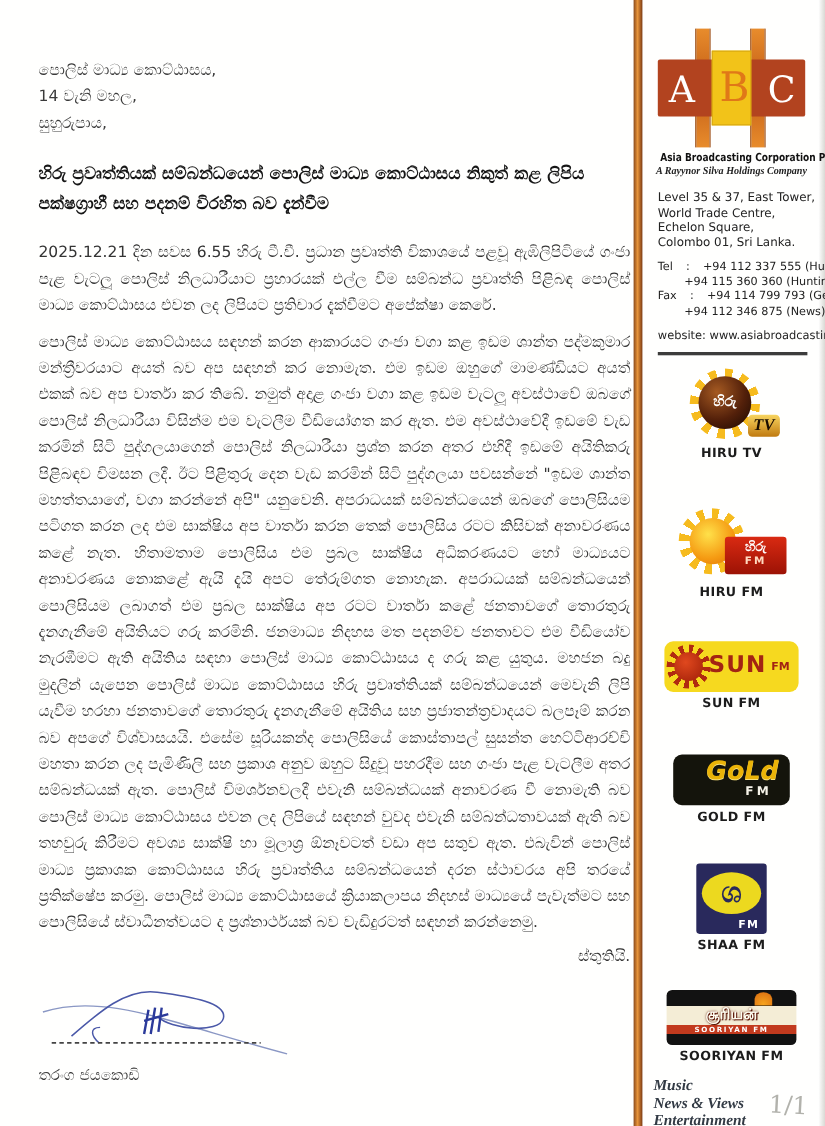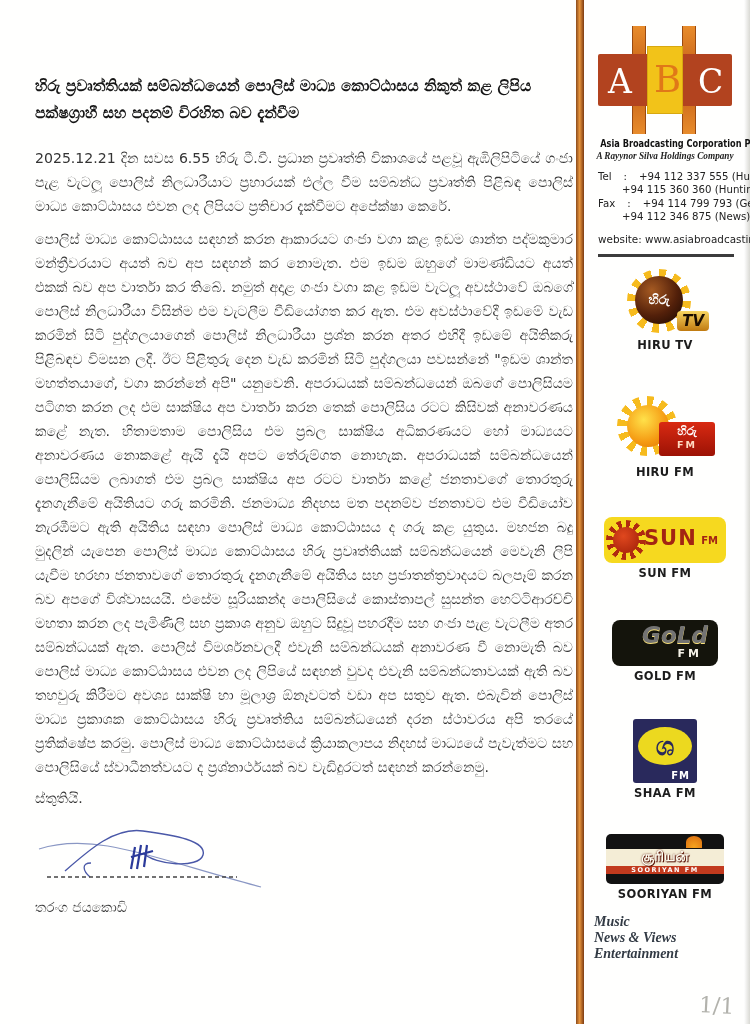--- a/index.html
+++ b/index.html
@@ -16,21 +16,21 @@
   
   .letter { position:absolute; left:35px; top:52px; width:538px; }
   .recipient div { font-size:14.2px; line-height:24px; color:#3a3a3a; }
   .letter-date { font-size:14.2px; line-height:24px; color:#3a3a3a; }
   .subject {
     margin-top:21px; font-size:15.6px; line-height:27px;
     font-weight:bold; color:#161616; width:520px;
   }
   .para { margin-top:19px; font-size:14.1px; line-height:24px; text-align:justify; color:#343434; }
   .para.body-block { margin-top:9px; }
-  .closing { margin-top:11px; font-size:14.1px; color:#343434; }
+  .closing { margin-top:11px; font-size:14.1px; color:#343434;text-align:right; }
   .sig-block { margin-top:12px; }
   .sig-name { margin-top:2px; font-size:13.8px; color:#3a3a3a; }
 
   
   .divider-bar {
     position:absolute; left:576px; top:0; width:8px; height:1024px;
     background:linear-gradient(90deg,#8a4a1c 0%, #e8953c 45%, #7c3a12 100%);
   }
   .scan-edge {
     position:absolute; right:0; top:0; width:6px; height:1024px;
@@ -85,21 +85,21 @@
 
   
   .hirutv { margin-top:12px; }
   .hirutv .ch-logo { width:92px; height:66px; }
   .hirutv .sun-rays { left:8px; top:0px; width:64px; height:64px; }
   .hiru-globe { position:absolute; left:16px; top:7px; width:48px; height:48px; border-radius:50%;
     background:radial-gradient(circle at 35% 30%, #a55a22, #53200a 55%, #1d0a02 95%);
     color:#fff; font-size:13px; font-weight:bold; line-height:48px; text-align:center; }
   .hirutv-tag { position:absolute; right:2px; bottom:4px; padding:0 5px;
     background:linear-gradient(180deg,#f8d560,#c07a10); border-radius:4px;
-    color:#1a0d00; font-weight:bold; font-style:italic; font-size:15px; line-height:20px; }
+    color:#1a0d00; font-weight:bold; font-style:italic; font-size:15px; line-height:20px;font-family:Liberation Serif, serif; }
 
   
   .hirufm { margin-top:44px; }
   .hirufm .ch-logo { width:100px; height:66px; }
   .hirufm .sun-rays { left:2px; top:0; width:60px; height:60px; }
   .hirufm-sun { position:absolute; left:12px; top:9px; width:42px; height:42px; border-radius:50%;
     background:radial-gradient(circle at 40% 35%, #ffe14a, #f59a12 60%, #dd7202); }
   .hirufm-box { position:absolute; right:0; bottom:6px; width:56px; height:34px;
     background:linear-gradient(180deg,#d92a12,#9c1205); border-radius:3px;
     color:#fff; text-align:center; }
@@ -112,21 +112,21 @@
   .sunfm .sun-rays { left:2px; top:3px; width:40px; height:40px;
     background:repeating-conic-gradient(#b02a10 0 14deg, rgba(0,0,0,0) 14deg 30deg); }
   .sunfm-sun { position:absolute; left:9px; top:10px; width:26px; height:26px; border-radius:50%;
     background:radial-gradient(circle at 40% 35%, #e0481e, #a01f08); }
   .sunfm-text { position:absolute; left:40px; top:9px; font-size:21px; font-weight:800; color:#a32413; letter-spacing:1px; }
   .sunfm-fm { position:absolute; right:8px; top:18px; font-size:10px; font-weight:800; color:#a32413; }
 
   
   .goldfm { margin-top:40px; }
   .goldfm .ch-logo { width:106px; height:46px; background:#14140c; border-radius:8px; padding-top:3px; }
-  .goldfm-text { font-size:23px; font-weight:800; font-style:italic; color:#737373;
+  .goldfm-text { font-size:23px; font-weight:800; font-style:italic; color:#eab308;
     text-shadow:0 1px 0 #f8e07a; line-height:24px;padding-left:20px; }
   .goldfm-fm { font-size:11px; font-weight:800; letter-spacing:3px; color:#f5f2e8;
     text-align:right; padding-right:16px; line-height:13px; }
 
   
   .shaafm { margin-top:36px; }
   .shaafm .ch-logo { width:64px; height:64px; background:#29295c; border-radius:3px; }
   .shaa-oval { position:absolute; left:5px; top:8px; width:54px; height:38px; border-radius:50%;
     background:#ecd91f; color:#29295c; font-size:26px; font-weight:bold; line-height:38px; text-align:center; }
   .shaa-fm { position:absolute; right:7px; bottom:2px; color:#fff; font-size:10px; font-weight:800; letter-spacing:1px; }
@@ -155,20 +155,23 @@
   
   .sig-svg { display:block; }
 </style>
 </head>
 <body>
 
 <div class="page">
 
   <div class="letter">
     <div class="recipient">
+      <div>පොලිස් මාධ්‍ය කොට්ඨාසය,</div>
+      <div>14 වැනි මහල,</div>
+      <div>සුහුරුපාය,</div>
     </div>
 
     <div class="subject">හිරු ප්‍රවෘත්තියක් සම්බන්ධයෙන් පොලිස් මාධ්‍ය කොට්ඨාසය නිකුත් කළ ලිපිය පක්ෂග්‍රාහී සහ පදනම් විරහිත බව දැන්වීම</div>
 
     <p class="para">2025.12.21 දින සවස 6.55 හිරු ටී.වී. ප්‍රධාන ප්‍රවෘත්ති විකාශයේ පළවූ ඇඹිලිපිටියේ ගංජා පැළ වැටලූ පොලිස් නිලධාරීයාට ප්‍රහාරයක් එල්ල වීම සම්බන්ධ ප්‍රවෘත්ති පිළිබඳ පොලිස් මාධ්‍ය කොට්ඨාසය එවන ලද ලිපියට ප්‍රතිචාර දැක්වීමට අපේක්ෂා කෙරේ.</p>
     <p class="para body-block">පොලිස් මාධ්‍ය කොට්ඨාසය සඳහන් කරන ආකාරයට ගංජා වගා කළ ඉඩම ශාන්ත පද්මකුමාර මන්ත්‍රීවරයාට අයත් බව අප සඳහන් කර නොමැත. එම ඉඩම ඔහුගේ මාමණ්ඩියට අයත් එකක් බව අප වාර්තා කර තිබේ. නමුත් අදාළ ගංජා වගා කළ ඉඩම වැටලූ අවස්ථාවේ ඔබගේ පොලිස් නිලධාරීයා විසින්ම එම වැටලීම වීඩියෝගත කර ඇත. එම අවස්ථාවේදී ඉඩමේ වැඩ කරමින් සිටි පුද්ගලයාගෙන් පොලිස් නිලධාරීයා ප්‍රශ්න කරන අතර එහිදී ඉඩමේ අයිතිකරු පිළිබඳව විමසන ලදී. ඊට පිළිතුරු දෙන වැඩ කරමින් සිටි පුද්ගලයා පවසන්නේ "ඉඩම ශාන්ත මහත්තයාගේ, වගා කරන්නේ අපි" යනුවෙනි. අපරාධයක් සම්බන්ධයෙන් ඔබගේ පොලිසියම පටිගත කරන ලද එම සාක්ෂිය අප වාර්තා කරන තෙක් පොලිසිය රටට කිසිවක් අනාවරණය කළේ නැත. හිතාමතාම පොලිසිය එම ප්‍රබල සාක්ෂිය අධිකරණයට හෝ මාධ්‍යයට අනාවරණය නොකළේ ඇයි දැයි අපට තේරුම්ගත නොහැක. අපරාධයක් සම්බන්ධයෙන් පොලිසියම ලබාගත් එම ප්‍රබල සාක්ෂිය අප රටට වාර්තා කළේ ජනතාවගේ තොරතුරු දැනගැනීමේ අයිතියට ගරු කරමිනි. ජනමාධ්‍ය නිදහස මත පදනම්ව ජනතාවට එම වීඩියෝව නැරඹීමට ඇති අයිතිය සඳහා පොලිස් මාධ්‍ය කොට්ඨාසය ද ගරු කළ යුතුය. මහජන බදු මුදලින් යැපෙන පොලිස් මාධ්‍ය කොට්ඨාසය හිරු ප්‍රවෘත්තියක් සම්බන්ධයෙන් මෙවැනි ලිපි යැවීම හරහා ජනතාවගේ තොරතුරු දැනගැනීමේ අයිතිය සහ ප්‍රජාතන්ත්‍රවාදයට බලපෑම් කරන බව අපගේ විශ්වාසයයි. එසේම සූරියකන්ද පොලිසියේ කොස්තාපල් සුසන්ත හෙට්ටිආරච්චි මහතා කරන ලද පැමිණිලි සහ ප්‍රකාශ අනුව ඔහුට සිදුවූ පහරදීම සහ ගංජා පැළ වැටලීම අතර සම්බන්ධයක් ඇත. පොලිස් විමර්ශනවලදී එවැනි සම්බන්ධයක් අනාවරණ වී නොමැති බව පොලිස් මාධ්‍ය කොට්ඨාසය එවන ලද ලිපියේ සඳහන් වුවද එවැනි සම්බන්ධතාවයක් ඇති බව තහවුරු කිරීමට අවශ්‍ය සාක්ෂි හා මූලාශ්‍ර ඕනෑවටත් වඩා අප සතුව ඇත. එබැවින් පොලිස් මාධ්‍ය ප්‍රකාශක කොට්ඨාසය හිරු ප්‍රවෘත්තිය සම්බන්ධයෙන් දරන ස්ථාවරය අපි තරයේ ප්‍රතික්ෂේප කරමු. පොලිස් මාධ්‍ය කොට්ඨාසයේ ක්‍රියාකලාපය නිදහස් මාධ්‍යයේ පැවැත්මට සහ පොලිසියේ ස්වාධීනත්වයට ද ප්‍රශ්නාර්ථයක් බව වැඩිදුරටත් සඳහන් කරන්නෙමු.</p>
 
     <p class="closing">ස්තුතියි.</p>
 
     <div class="sig-block">
@@ -195,20 +198,26 @@
       <div class="abc-red"></div>
       <div class="abc-yellow"></div>
       <div class="abc-letter a">A</div>
       <div class="abc-letter b">B</div>
       <div class="abc-letter c">C</div>
     </div>
 
     <div class="company-name">Asia Broadcasting Corporation Private Limited</div>
     <div class="company-tagline">A Rayynor Silva Holdings Company</div>
 
+    <div class="sb-address">
+      <div>Level 35 &amp; 37, East Tower,</div>
+      <div>World Trade Centre,</div>
+      <div>Echelon Square,</div>
+      <div>Colombo 01, Sri Lanka.</div>
+    </div>
 
     <div class="phones">
       <div class="ph-row">
         <span class="ph-label">Tel</span>
         <span class="ph-colon">:</span>
         <span class="ph-vals">+94 112 337 555 (Hunting)</span>
       </div>
       <div class="ph-row">
         <span class="ph-label"></span>
         <span class="ph-colon"></span>

